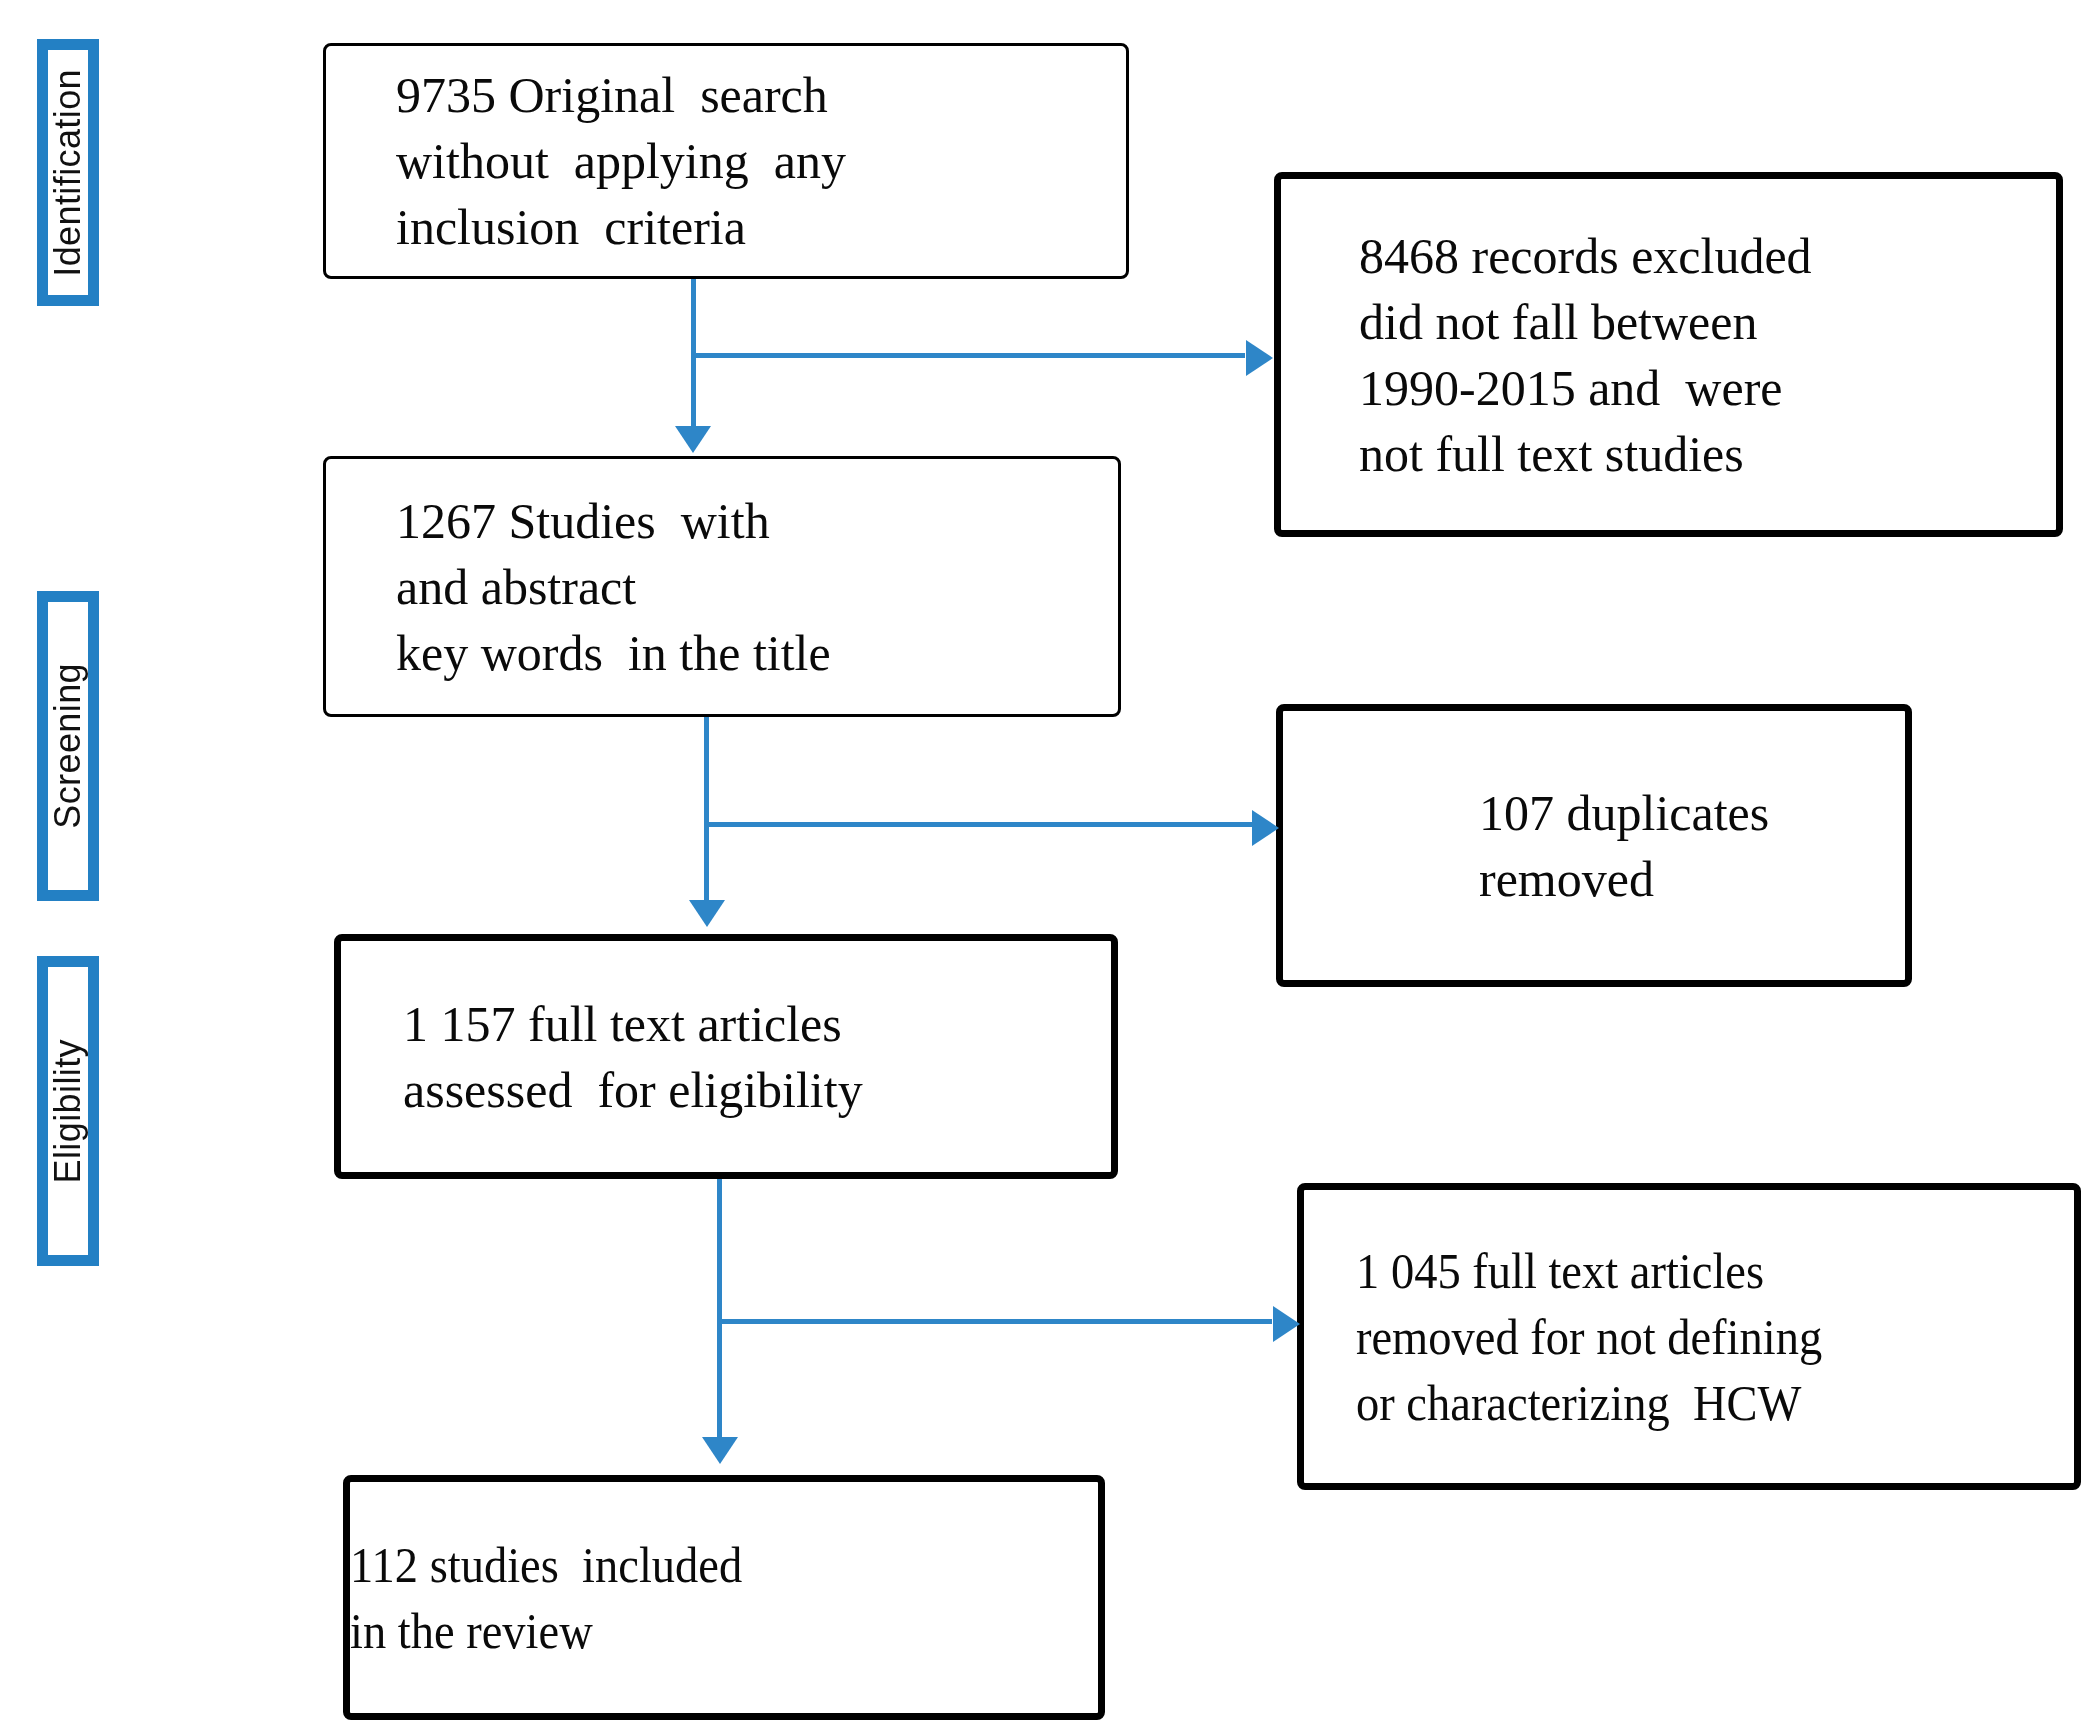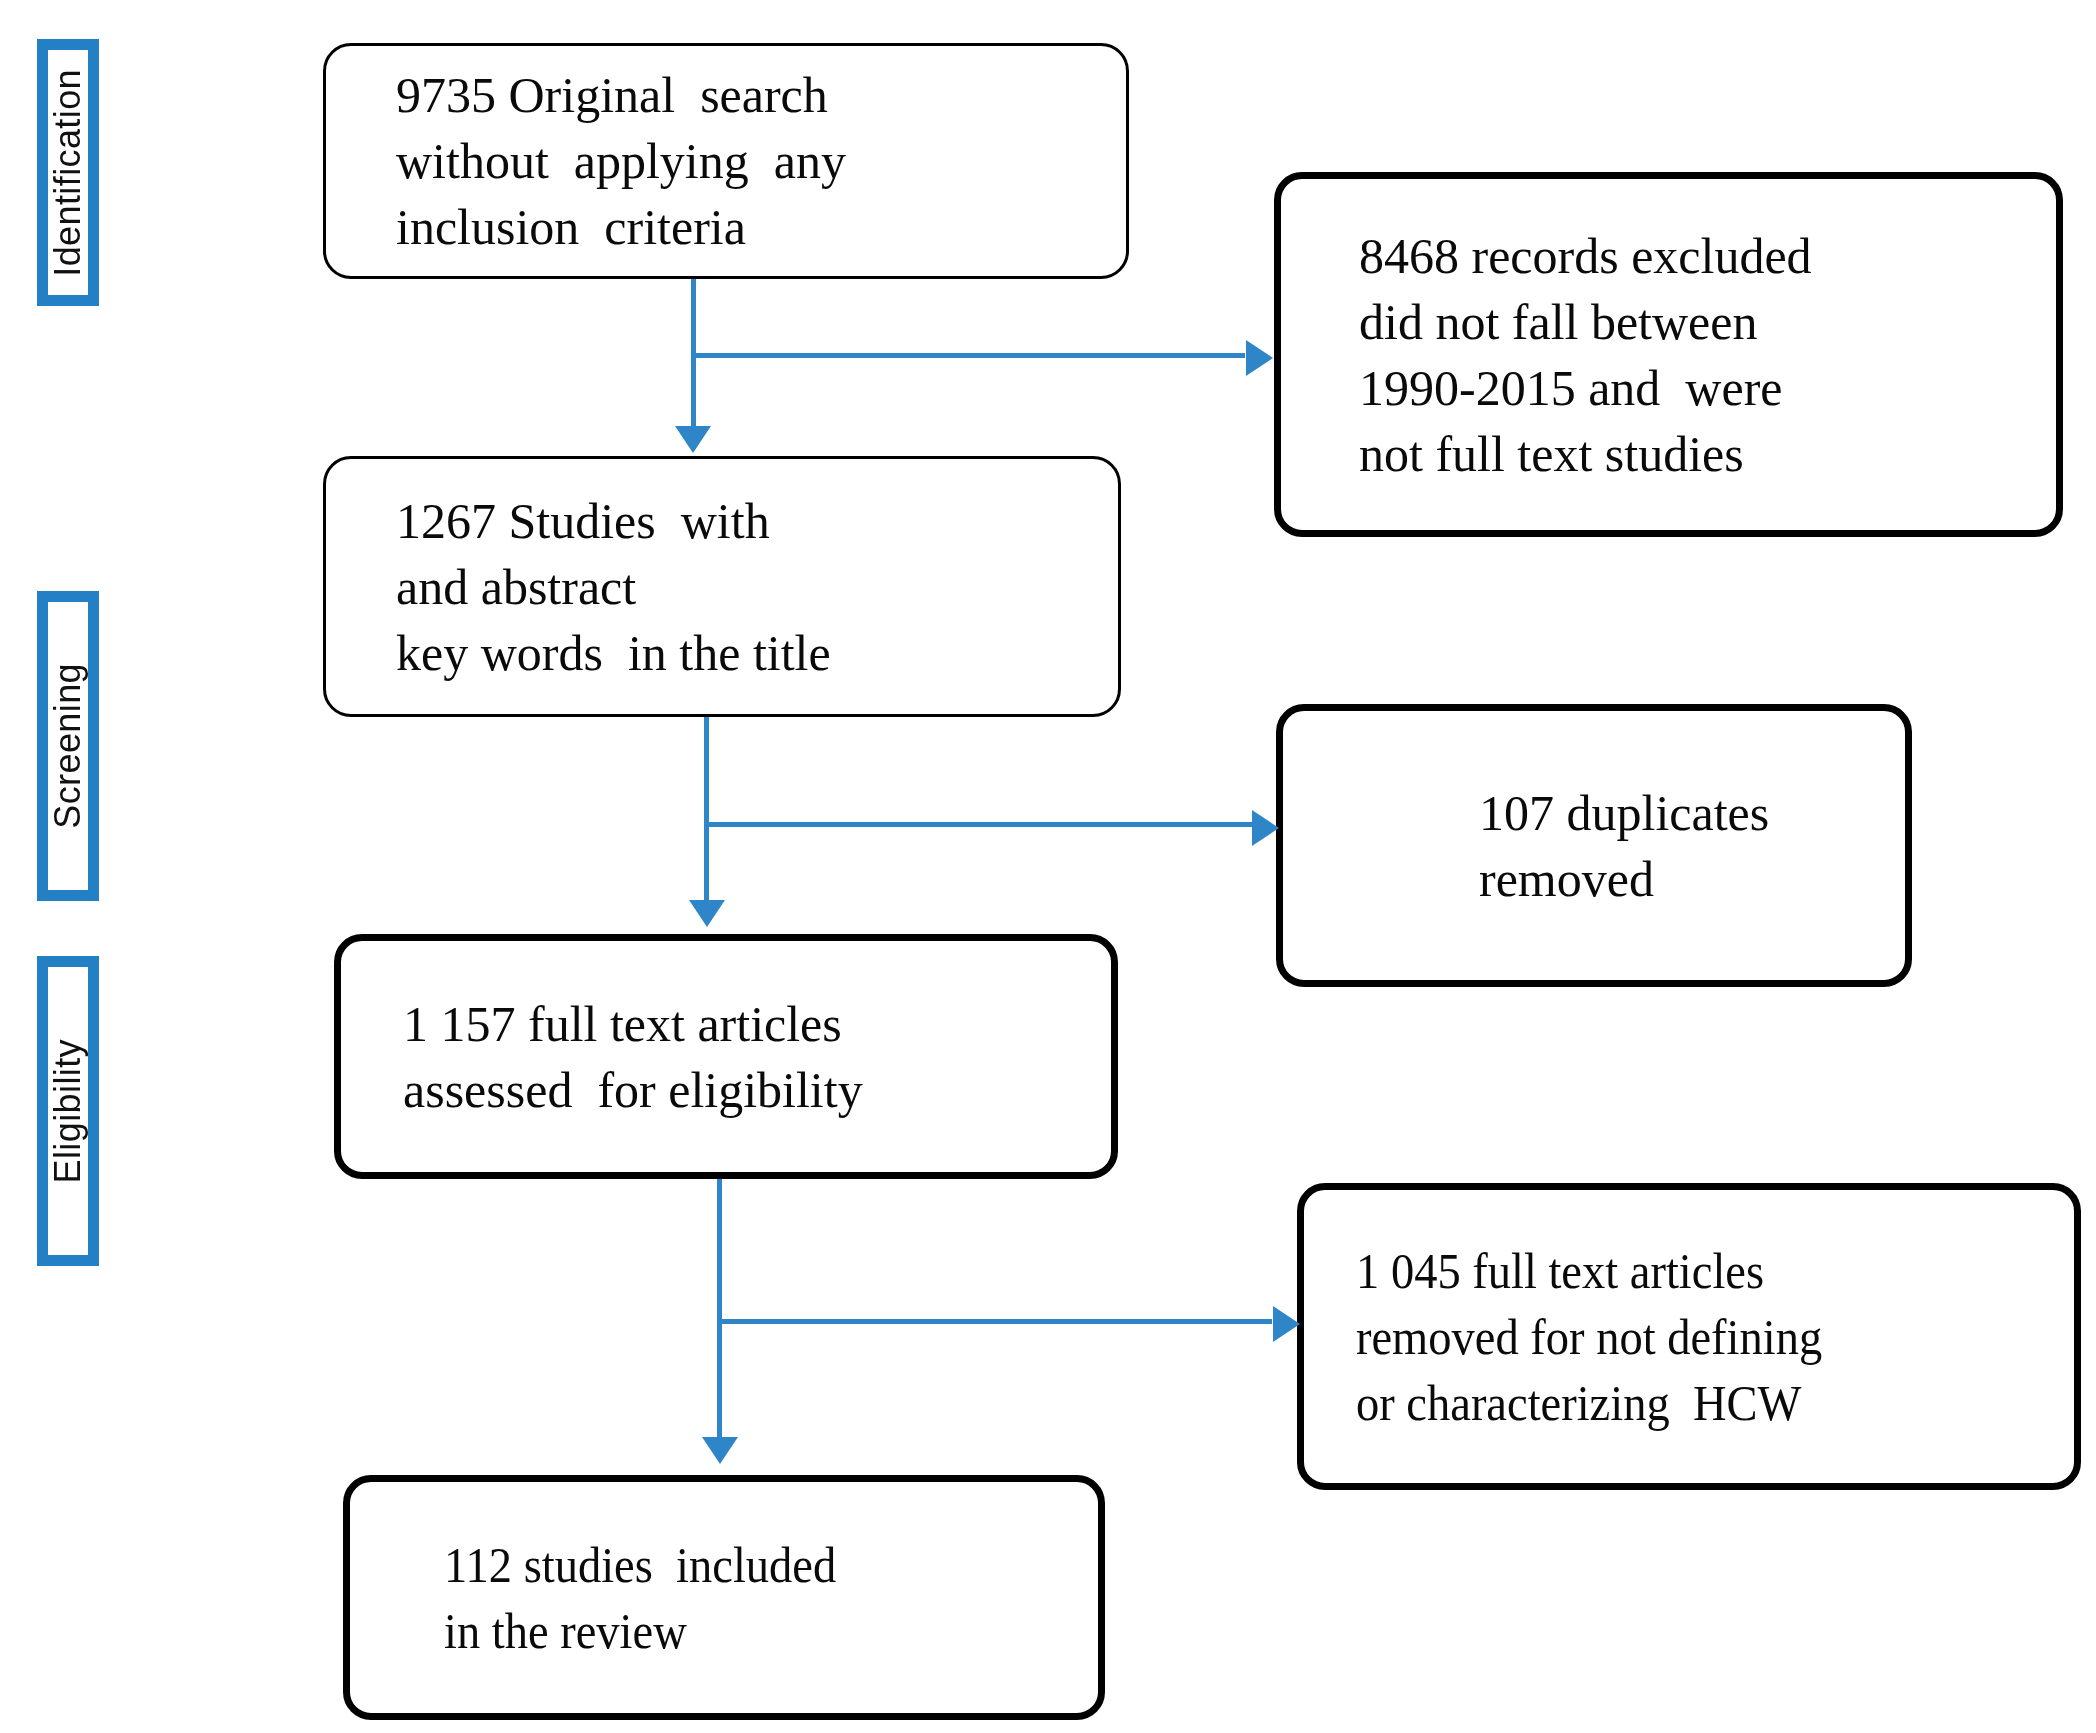--- a/index.html
+++ b/index.html
@@ -36,21 +36,21 @@
     color: #111111;
     white-space: nowrap;
   }
 
   
   .fbox {
     position: absolute;
     box-sizing: border-box;
     background: #ffffff;
     border: 3.6px solid #000000;
-    border-radius: 28px;
+    border-radius: 8px;
     display: flex;
     flex-direction: column;
     justify-content: center;
   }
   .fbox.thick  { border-width: 7.1px; }
   .fbox.thin   { border-width: 3.6px; }
 
   .fbox .line {
     display: block;
     font-size: 50px;
@@ -136,21 +136,21 @@
     <span class="line">1 157 full text articles</span>
     <span class="line">assessed  for eligibility</span>
   </div>
 
   <div class="fbox thick cond" style="left:1297px; top:1183px; width:784px; height:307px; padding-left:52px; padding-right:28px;">
     <span class="line">1 045 full text articles</span>
     <span class="line">removed for not defining</span>
     <span class="line">or characterizing  HCW</span>
   </div>
 
-  <div class="fbox thick cond" style="left:343px; top:1475px; width:762px; height:245px; padding-left:94px; padding-right:23px;">
+  <div class="fbox thick cond" style="left:343px; top:1475px; width:762px; height:245px; padding-right:23px;">
     <span class="line">112 studies  included</span>
     <span class="line">in the review</span>
   </div>
 
   <div class="vline" style="left:691px; top:279px; height:147px;"></div>
   <div class="arrow-down" style="left:675px; top:426px;"></div>
 
   <div class="hline" style="left:693px; top:353px; width:552px;"></div>
   <div class="arrow-right" style="left:1246px; top:340px;"></div>
 

